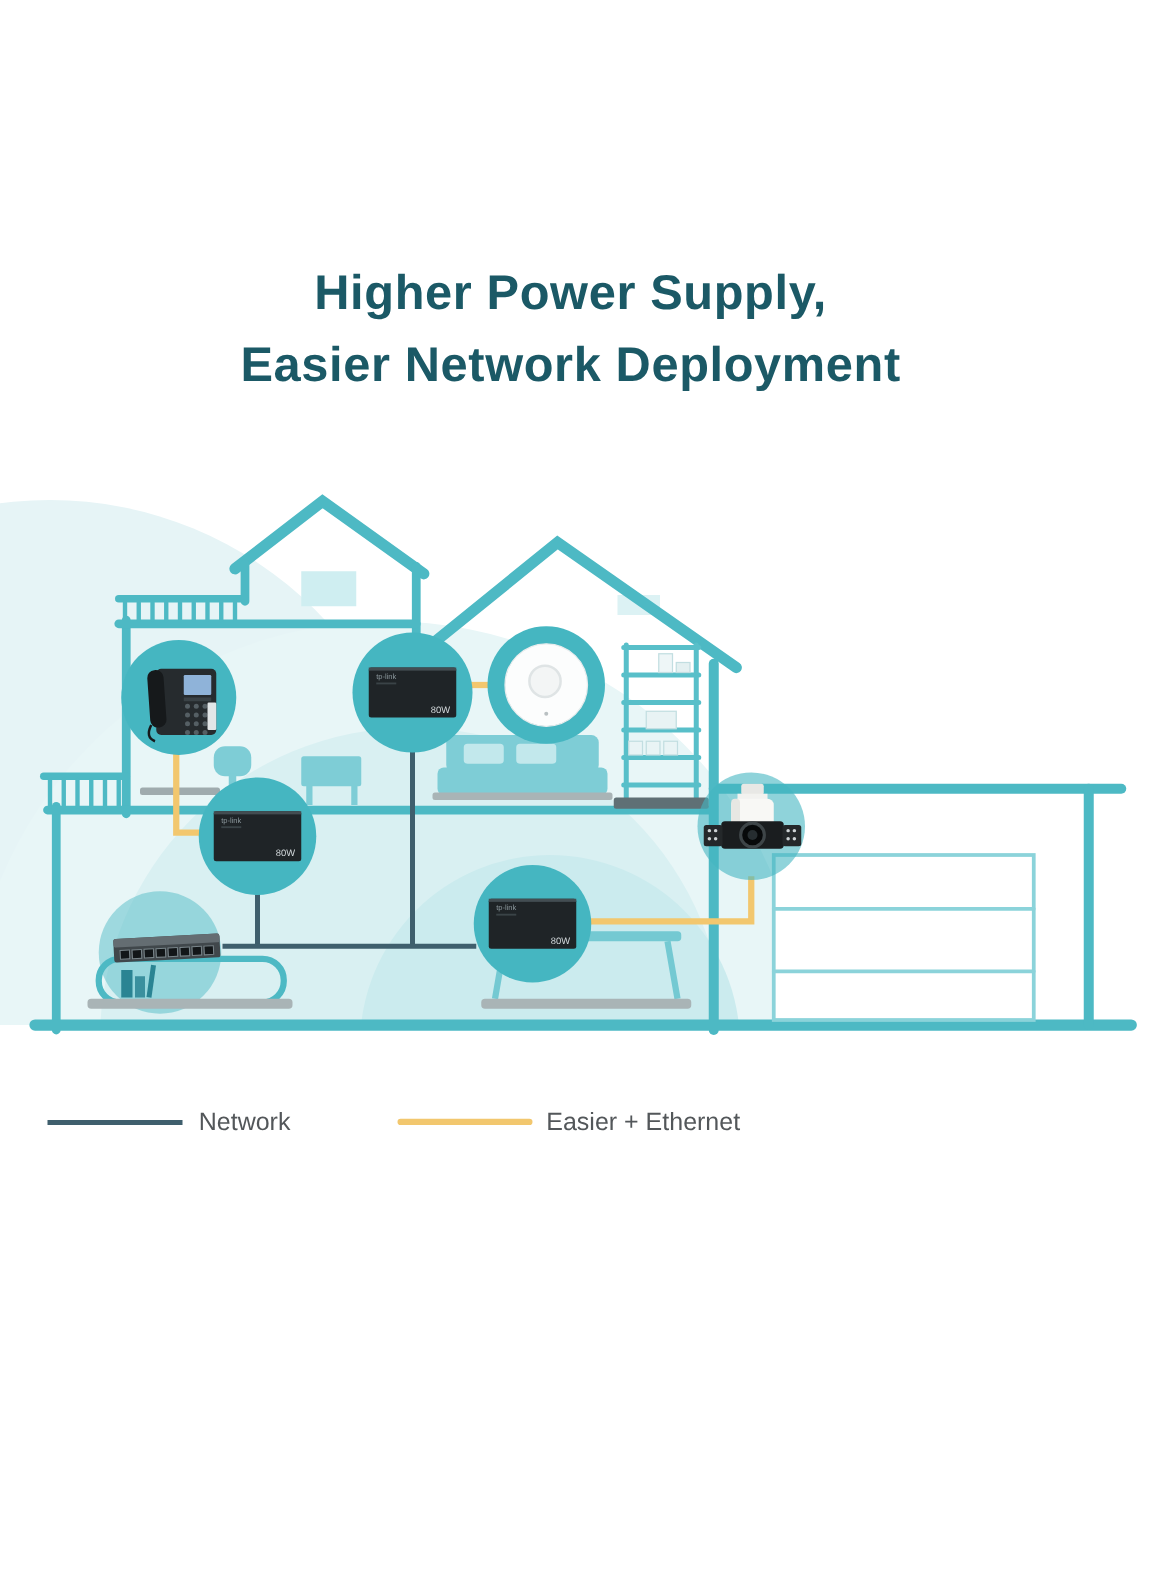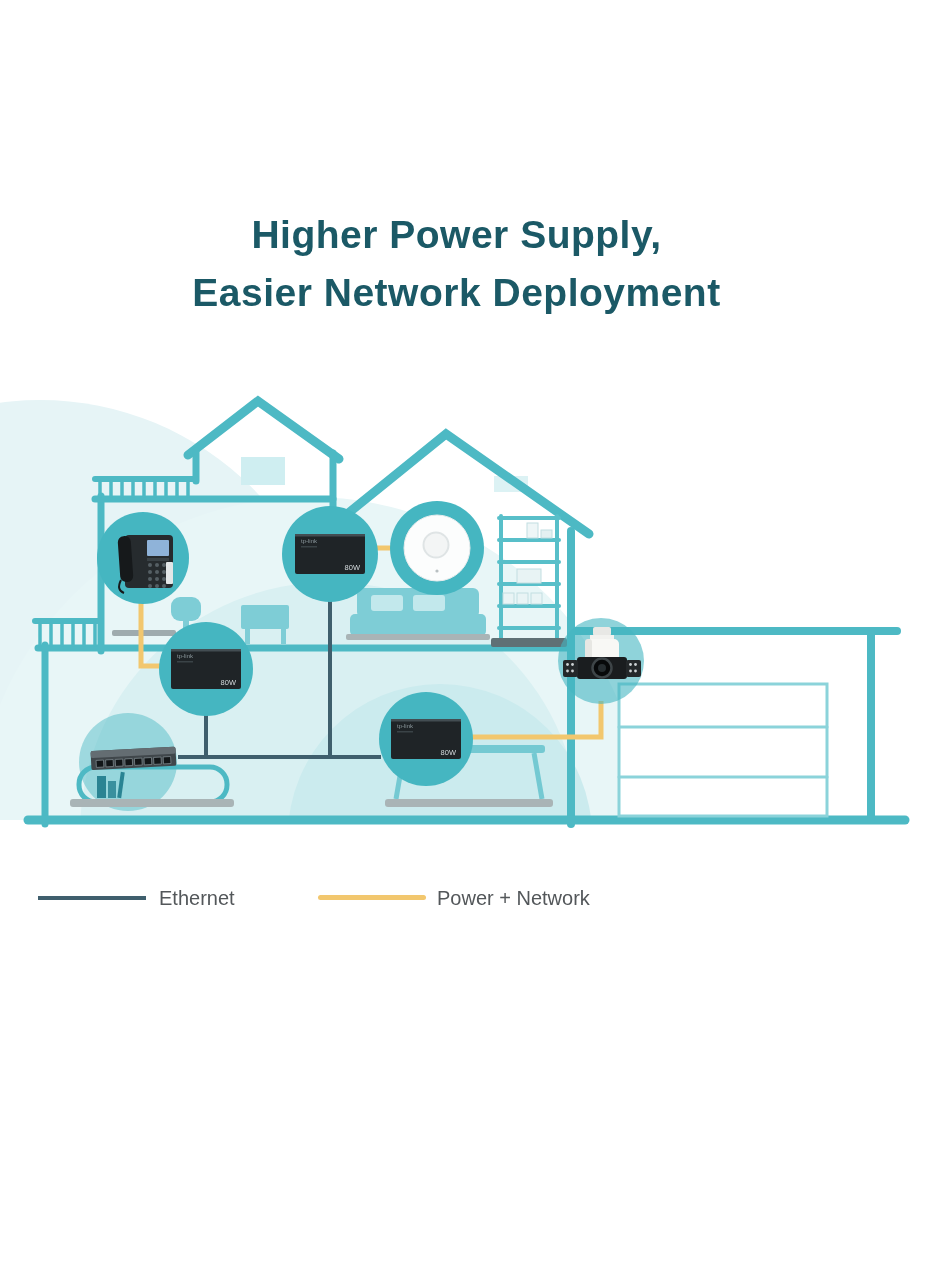--- a/index.html
+++ b/index.html
@@ -234,16 +234,16 @@
           <circle cx="635.5" cy="671" r="1.4"></circle>
       </g>
       <circle cx="602" cy="668" r="9.5" fill="#07090a" stroke="#3e4548" stroke-width="2.5"></circle>
       <circle cx="602" cy="668" r="4" fill="#262d30"></circle>
     </g>
   </g>
 </svg>
 
 <div>
   <span class="swatch eth"></span>
-  <span class="legend-label l1">Ethernet</span>
+  <span class="legend-label l1">Network</span>
   <span class="swatch poe"></span>
-  <span class="legend-label l2">Power + Network</span>
+  <span class="legend-label l2">Easier + Ethernet</span>
 </div>
 
 </body></html>

